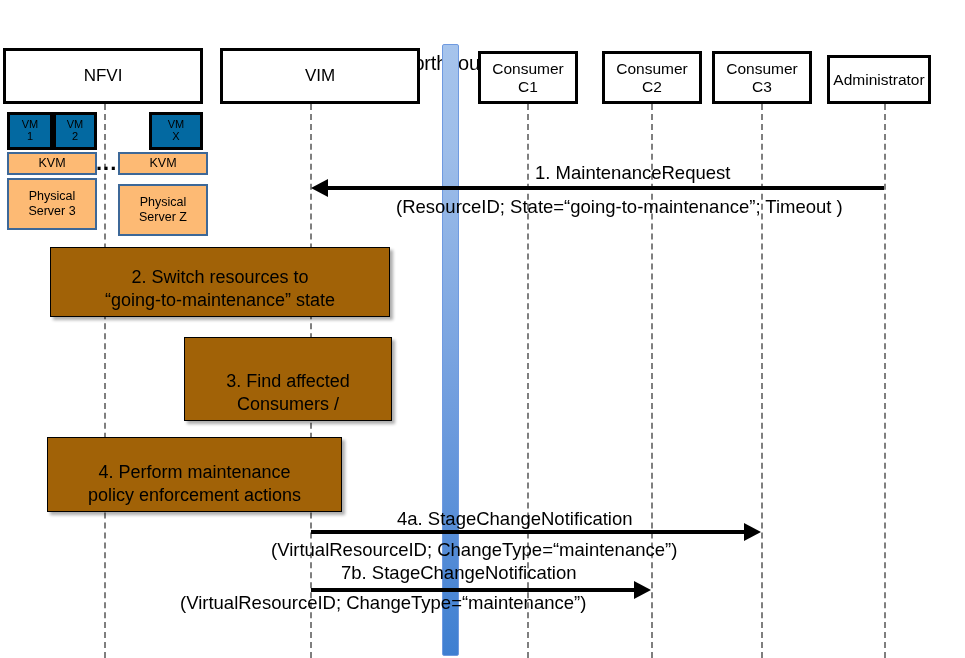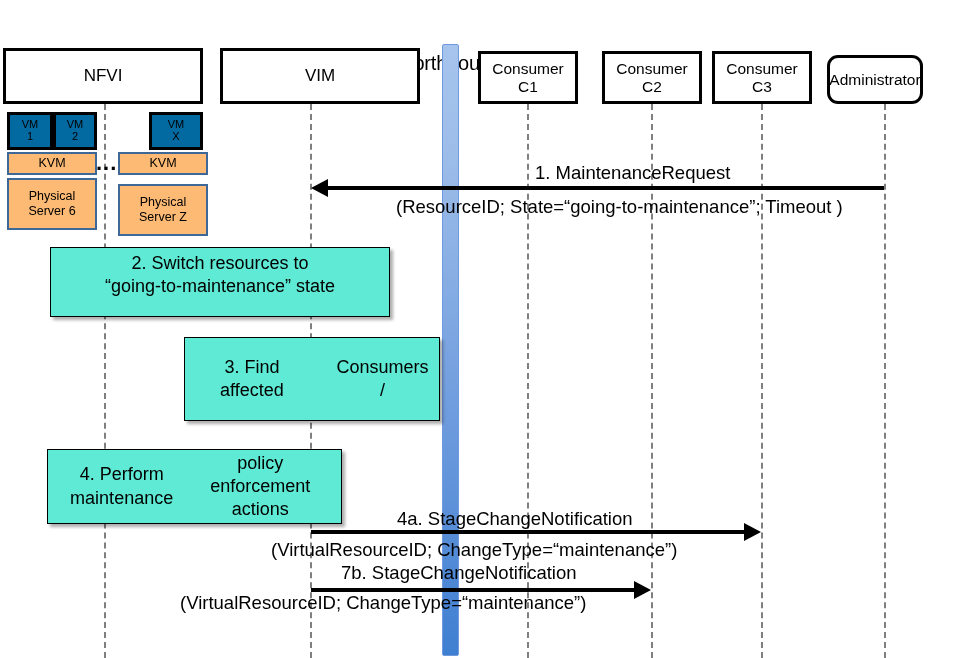--- a/index.html
+++ b/index.html
@@ -108,24 +108,24 @@
     line-height: 1;
     color: #000;
     z-index: 8;
   }
 
   
   .step-box {
     position: absolute;
     box-sizing: border-box;
     border: 1.6px solid #000000;
-    background: #5eead4;
-    display: flex;
-    align-items: center;
-    justify-content: flex-start;
+    background: #a16207;
+    display: flex;
+    align-items: center;
+    justify-content: flex-end;
     text-align: center;
     font-size: 18px;
     line-height: 1.28;
     padding: 4px 8px;
     box-shadow: 3px 3px 3px rgba(0,0,0,0.32);
     z-index: 9;
   }
 
   
   .msg-label {
@@ -190,21 +190,21 @@
   <div class="participant small" style="left:602px; top:51px; width:100px; height:53px; flex-direction:column;">
     <span>Consumer</span>
     <span>C2</span>
   </div>
 
   <div class="participant small" style="left:712px; top:51px; width:100px; height:53px; flex-direction:column;">
     <span>Consumer</span>
     <span>C3</span>
   </div>
 
-  <div class="participant small" style="left:827px; top:55px; width:96px; height:49px;border-radius:11px;">
+  <div class="participant small" style="left:827px; top:55px; width:104px; height:49px;">
     <span>Administrator</span>
   </div>
 
   <div class="nbi-bar"></div>
 
   <div class="vm-box" style="left:7px; top:112px; width:46px; height:38px; flex-direction:column;">
     <span>VM</span>
     <span>1</span>
   </div>
   <div class="vm-box" style="left:53px; top:112px; width:44px; height:38px; flex-direction:column;">
@@ -222,47 +222,47 @@
   <div class="blue-box" style="left:118px; top:152px; width:90px; height:23px;">
     <span>KVM</span>
   </div>
 
   <div class="ellipsis-dots" style="left:96px; top:152px;">
     <span>...</span>
   </div>
 
   <div class="blue-box" style="left:7px; top:178px; width:90px; height:52px; flex-direction:column;">
     <span>Physical</span>
-    <span>Server 6</span>
+    <span>Server 3</span>
   </div>
   <div class="blue-box" style="left:118px; top:184px; width:90px; height:52px; flex-direction:column;">
     <span>Physical</span>
     <span>Server Z</span>
   </div>
 
   <div class="msg-label" style="left:535px; top:162px;">
     <span>1.   MaintenanceRequest</span>
   </div>
   <div class="msg-arrow" style="left:328px; top:186px; width:556px;"></div>
   <div class="arrow-head left" style="left:311px; top:179px;"></div>
   <div class="msg-label" style="left:396px; top:196px;">
     <span>(ResourceID; State=“going-to-maintenance”; Timeout )</span>
   </div>
 
   <div class="step-box" style="left:50px; top:247px; width:340px; height:70px; flex-direction:column;">
     <span>2. Switch resources to</span>
     <span>“going-to-maintenance” state</span>
   </div>
 
-  <div class="step-box" style="left:184px; top:337px; width:256px; height:84px; flex-direction:row;gap:23px;">
+  <div class="step-box" style="left:184px; top:337px; width:208px; height:84px; flex-direction:column;">
     <span>3. Find affected</span>
     <span>Consumers /</span>
   </div>
 
-  <div class="step-box" style="left:47px; top:449px; width:295px; height:75px; flex-direction:row;">
+  <div class="step-box" style="left:47px; top:437px; width:295px; height:75px; flex-direction:column;">
     <span>4. Perform maintenance</span>
     <span>policy enforcement actions</span>
   </div>
 
   <div class="msg-label" style="left:397px; top:508px;">
     <span>4a. StageChangeNotification</span>
   </div>
   <div class="msg-arrow" style="left:311px; top:530px; width:433px;"></div>
   <div class="arrow-head right" style="left:744px; top:523px;"></div>
   <div class="msg-label" style="left:271px; top:539px;">

